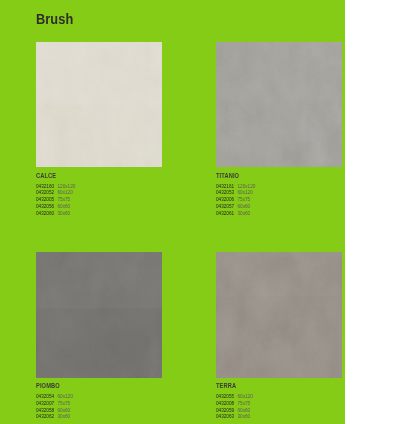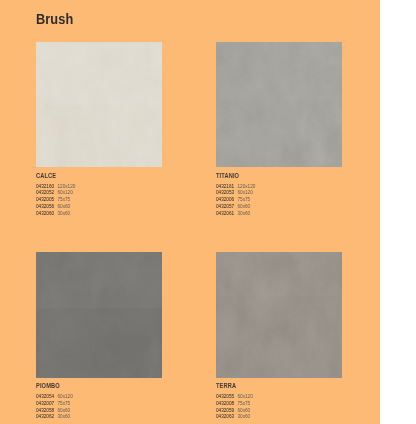--- a/index.html
+++ b/index.html
@@ -1,19 +1,19 @@
 <!DOCTYPE html>
 <html><head>
 <meta charset="utf-8">
 <style>
   html,body{margin:0;padding:0;}
   body{width:416px;height:424px;background:#ffffff;
        font-family:"Liberation Sans",sans-serif;
        -webkit-font-smoothing:antialiased;overflow:hidden;}
-  .page{position:relative;width:380px;height:424px;background:#fdba74;}
+  .page{position:relative;width:345px;height:424px;background:#84cc16;}
 
   .title{position:absolute;left:36px;top:11px;font-size:14.2px;font-weight:bold;
          color:#2e2d2b;letter-spacing:0.1px;
          transform:scaleX(0.90);transform-origin:0 0;}
 
   .cell{position:absolute;}
 
   .swatch{position:relative;width:126px;height:125.5px;overflow:hidden;isolation:isolate;}
   .swatch .base{position:absolute;left:0;top:0;width:126px;height:125.5px;}
   .swatch svg{position:absolute;left:0;top:0;width:126px;height:125.5px;display:block;}

